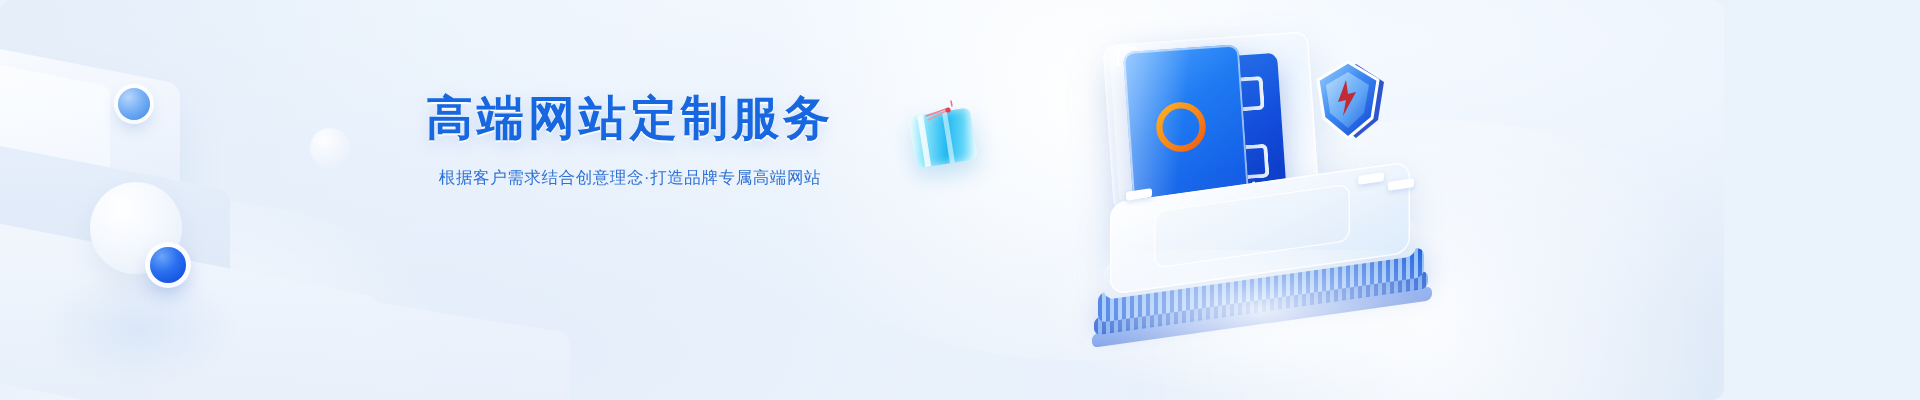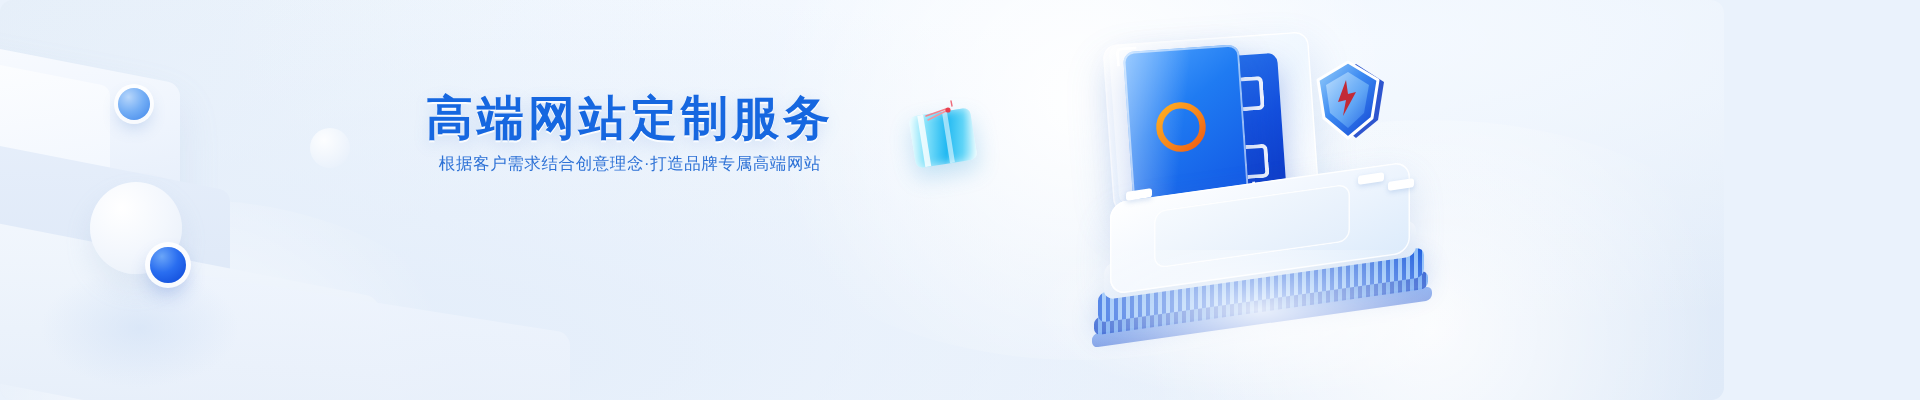--- a/index.html
+++ b/index.html
@@ -90,21 +90,21 @@
     position:absolute; left:380px; top:92px; width:500px;
     text-align:center;
   }
   .headline {
     font-size:47px; font-weight:700; letter-spacing:4px;
     color:#1667e0; line-height:1.12;
     text-shadow:0 2px 0 rgba(255,255,255,.85), 0 5px 16px rgba(90,140,220,.22);
     white-space:nowrap;
   }
   .sub-1 {
-    margin-top:8px; font-size:16.5px; letter-spacing:.6px;
+    margin-top:22px; font-size:16.5px; letter-spacing:.6px;
     color:#2e72d6; white-space:nowrap;
   }
   .sub-2 {
     margin-top:22px; font-size:16.5px; letter-spacing:.6px;
     color:#2e72d6; white-space:nowrap;
   }
 
   
   .art { position:absolute; left:880px; top:0; width:1040px; height:400px; }
 

